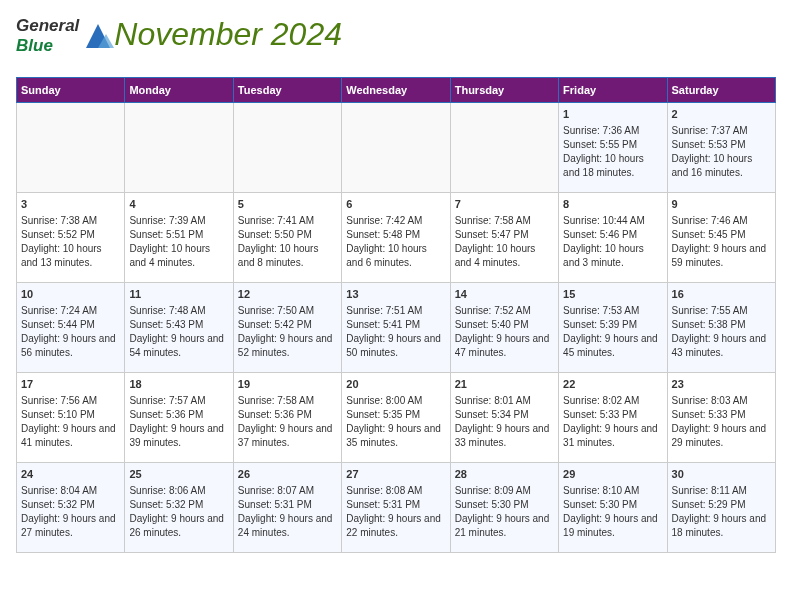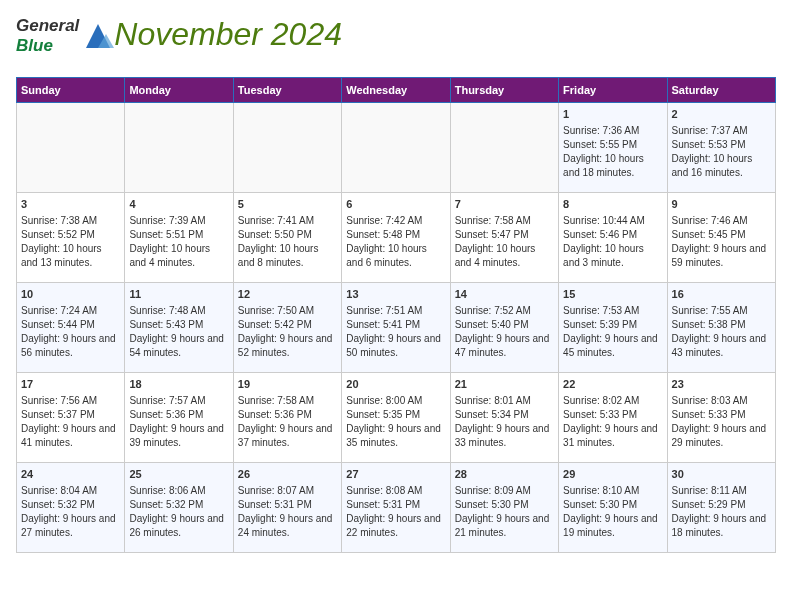--- a/index.html
+++ b/index.html
@@ -214,21 +214,21 @@
           <span class="day-num">16</span>
           <div>Sunrise: 7:55 AM</div>
           <div>Sunset: 5:38 PM</div>
           <div>Daylight: 9 hours and 43 minutes.</div>
         </td>
       </tr>
       <tr>
         <td>
           <span class="day-num">17</span>
           <div>Sunrise: 7:56 AM</div>
-          <div>Sunset: 5:37 PM</div>
+          <div>Sunset: 5:10 PM</div>
           <div>Daylight: 9 hours and 41 minutes.</div>
         </td>
         <td>
           <span class="day-num">18</span>
           <div>Sunrise: 7:57 AM</div>
           <div>Sunset: 5:36 PM</div>
           <div>Daylight: 9 hours and 39 minutes.</div>
         </td>
         <td>
           <span class="day-num">19</span>

